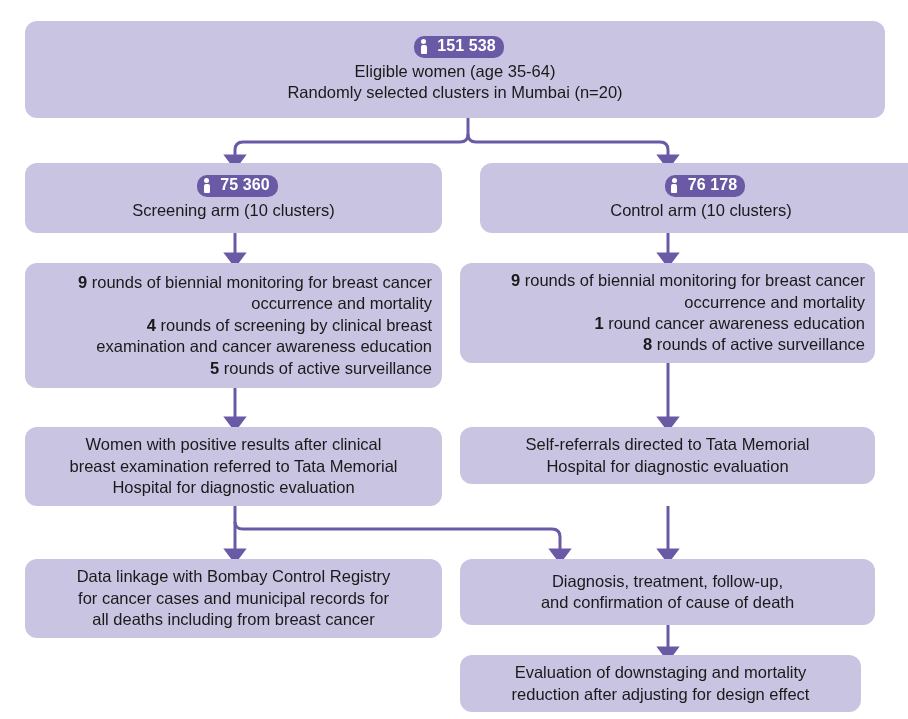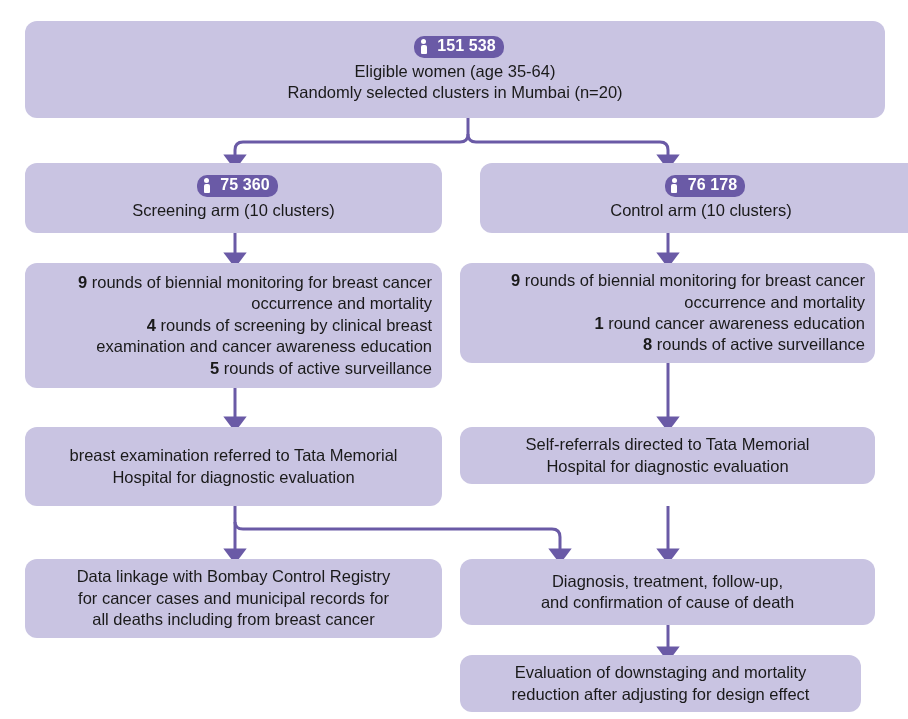--- a/index.html
+++ b/index.html
@@ -162,20 +162,21 @@
     <div class="pad-l">
       <span class="line"><b>9</b><span> rounds of biennial monitoring for breast cancer</span></span>
       <span class="line ind1">occurrence and mortality</span>
       <span class="line ind2"><b>1</b><span> round cancer awareness education</span></span>
       <span class="line ind2"><b>8</b><span> rounds of active surveillance</span></span>
     </div>
   </div>
 
   <div class="node center" style="left:25px; top:427px; width:417px; height:79px;">
     <div class="pad-c">
+      <span class="line">Women with positive results after clinical</span>
       <span class="line">breast examination referred to Tata Memorial</span>
       <span class="line">Hospital for diagnostic evaluation</span>
     </div>
   </div>
 
   <div class="node center" style="left:460px; top:427px; width:415px; height:57px;">
     <div class="pad-c">
       <span class="line">Self-referrals directed to Tata Memorial</span>
       <span class="line">Hospital for diagnostic evaluation</span>
     </div>

